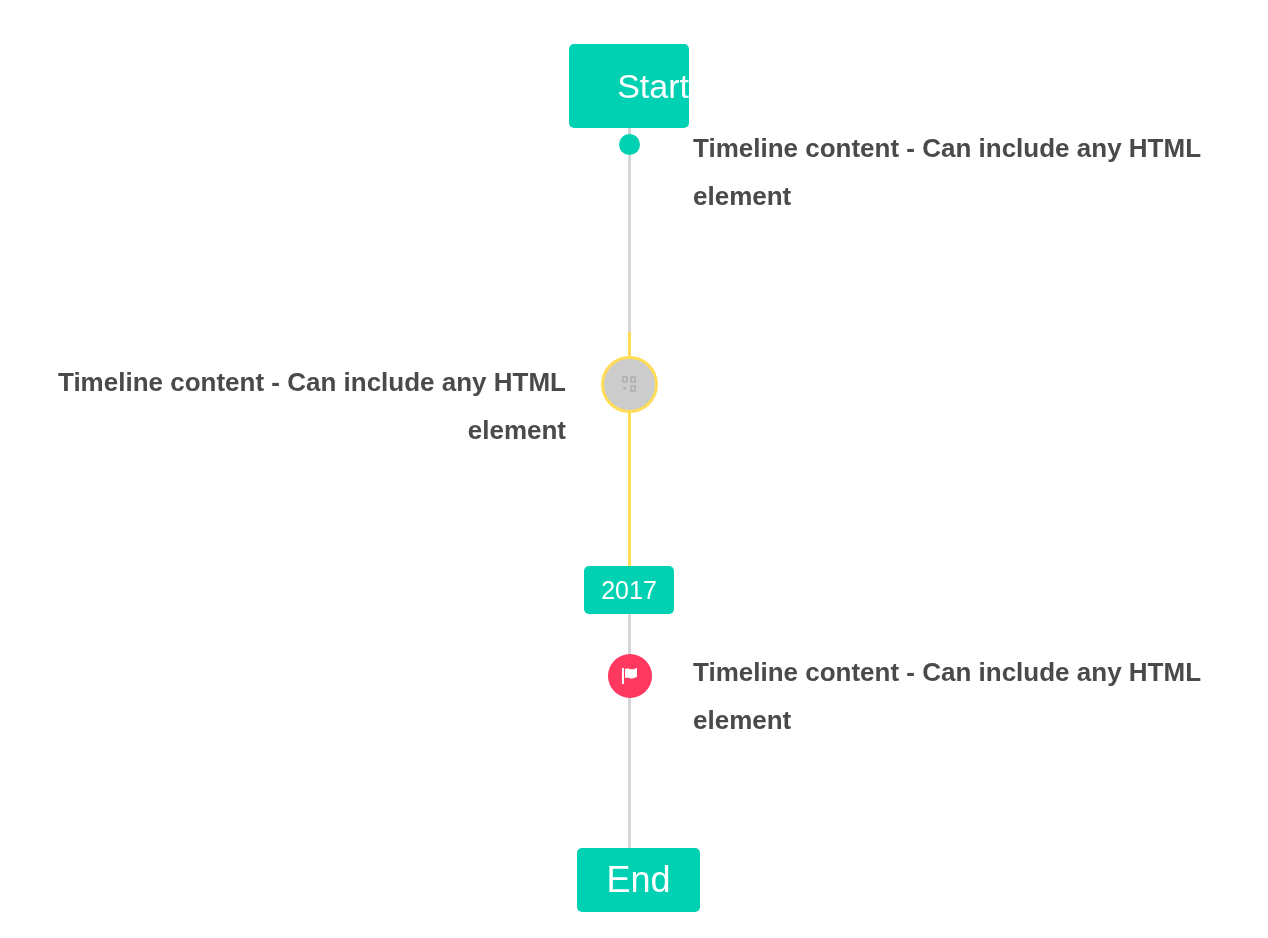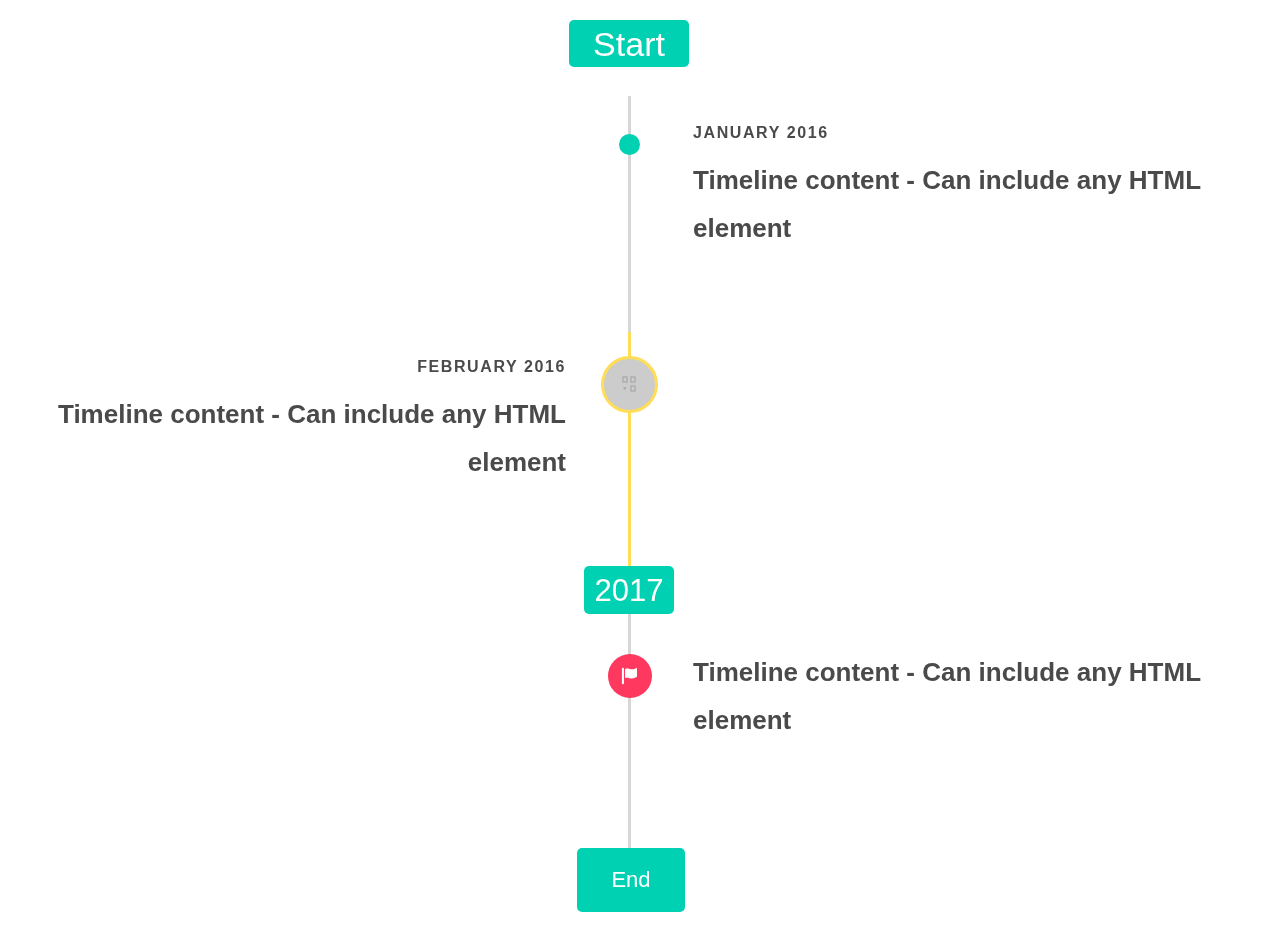--- a/index.html
+++ b/index.html
@@ -41,33 +41,34 @@
     color: #ffffff;
     border-radius: 5px;
     display: flex;
     align-items: center;
     justify-content: center;
     line-height: 1;
     box-sizing: border-box;
     z-index: 4;
   }
   .badge-start {
-    left: 569px; top: 20px;
-    width: 120px; height: 47px;
+    left: 569px; top: 44px;
+    width: 120px; height: 84px;
     font-size: 34px;
+    justify-content: flex-end;
   }
   .badge-end {
     left: 577px; top: 848px;
-    width: 108px; height: 64px;
-    font-size: 22px;
+    width: 123px; height: 64px;
+    font-size: 36px;
   }
   .badge-mid {
     left: 584px; top: 566px;
     width: 90px; height: 48px;
-    font-size: 31px;
+    font-size: 25px;
   }
 
   
   .item {
     position: absolute;
     width: 100%;
     left: 0;
   }
   .item-jan { top: 124px; }
   .item-feb { top: 358px; }
@@ -161,36 +162,34 @@
   <div class="rail rail-yellow"></div>
   <div class="rail rail-b"></div>
 
   <div class="badge badge-start">
     <span>Start</span>
   </div>
 
   <div class="item item-jan">
     <div class="marker marker-dot"></div>
     <div class="content content-right">
-      <p class="heading">JANUARY 2016</p>
       <p class="body-text">Timeline content - Can include any HTML element</p>
     </div>
   </div>
 
   <div class="item item-feb">
     <div class="marker marker-image">
       <svg class="glyph-missing" viewBox="0 0 16 18">
         <rect x="1" y="1" width="4" height="5" fill="none" stroke="#7a7a7a" stroke-width="1.4"></rect>
         <rect x="9" y="1" width="4" height="5" fill="none" stroke="#7a7a7a" stroke-width="1.4"></rect>
         <rect x="1.5" y="11" width="2.5" height="2.5" fill="#7a7a7a"></rect>
         <rect x="9" y="10" width="4" height="5" fill="none" stroke="#7a7a7a" stroke-width="1.4"></rect>
       </svg>
     </div>
     <div class="content content-left">
-      <p class="heading">FEBRUARY 2016</p>
       <p class="body-text">Timeline content - Can include any HTML element</p>
     </div>
   </div>
 
   <div class="badge badge-mid">
     <span>2017</span>
   </div>
 
   <div class="item item-mar">
     <div class="marker marker-icon">

